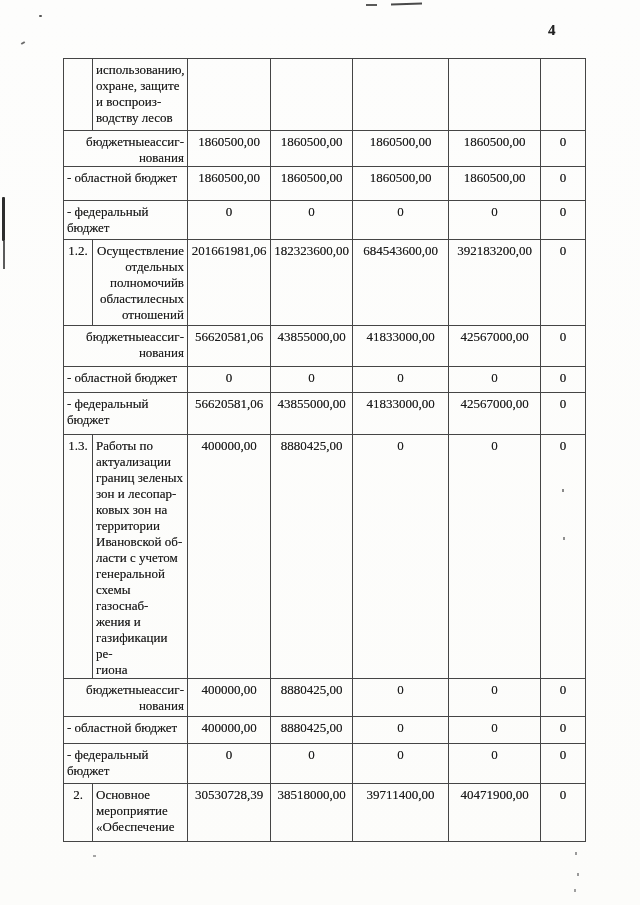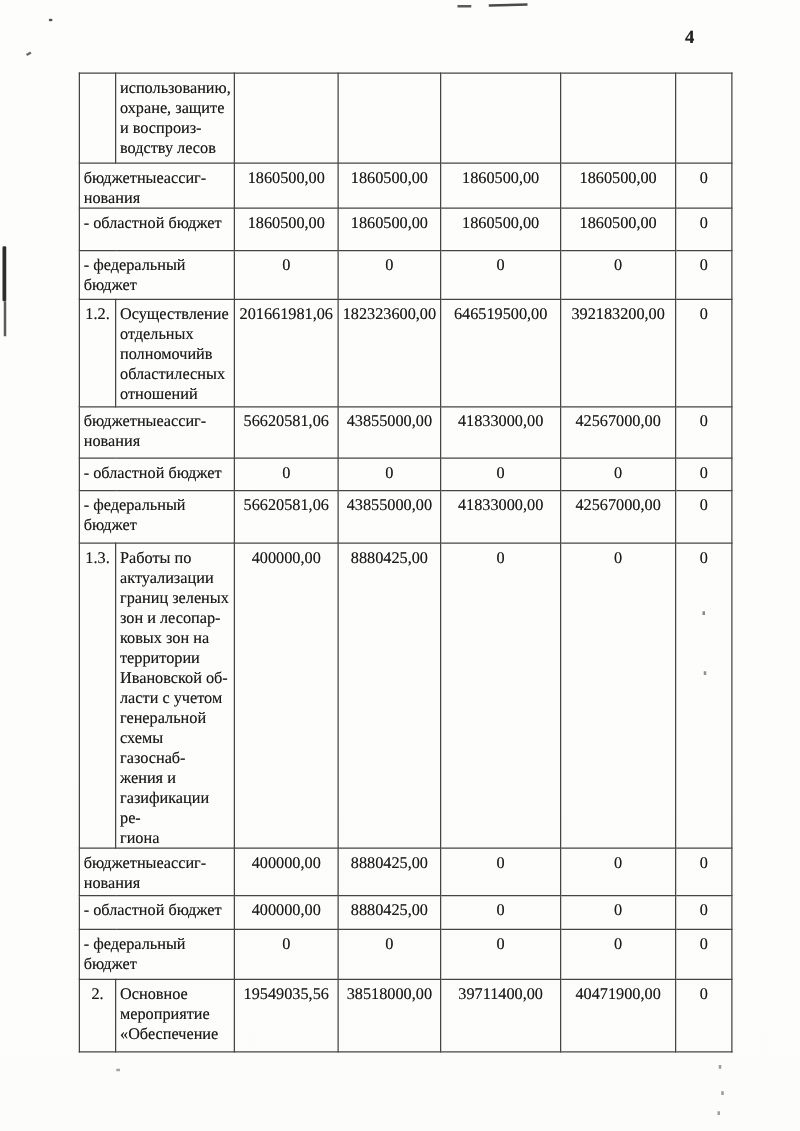--- a/index.html
+++ b/index.html
@@ -31,21 +31,21 @@
     border:1.5px solid #454545;
     vertical-align:top;
     padding:3px 3px 0 3px;
     color:#1b1b1b;
     text-shadow:0 0 .5px rgba(20,20,20,.55);
     overflow:hidden;
   }
   td.num{padding-left:5px;white-space:pre-line;text-align:center;}
   td.name{padding-left:5px;padding-right:4px;white-space:pre-line;text-align:left;}
   td.val{text-align:center;white-space:nowrap;}
-  .jline{display:flex;justify-content:flex-start;}
+  .jline{display:flex;justify-content:flex-end;}
   
   tr.r0{height:72px;} tr.r1{height:33px;} tr.r2{height:34px;} tr.r3{height:39px;}
   tr.r4{height:86px;} tr.r5{height:41px;} tr.r6{height:26px;} tr.r7{height:42px;}
   tr.r8{height:24px;} tr.r9{height:207px;margin-left:25px;} tr.r10{height:38px;} tr.r11{height:27px;}
   tr.r12{height:40px;} tr.r13{height:58px;}
   
   .artifact{position:absolute;pointer-events:none;}
   .a-dash1{left:366px;top:4px;width:11px;height:2px;background:#5a5a5a;}
   .a-dash2{left:391px;top:3px;width:31px;height:2px;background:#4a4a4a;transform:rotate(-1.5deg);}
   .a-dot1{left:39px;top:15px;width:3px;height:2px;background:#555;border-radius:1px;}
@@ -130,21 +130,21 @@
       <td class="val">0</td>
       <td class="val">0</td>
       <td class="val">0</td>
     </tr>
 
     <tr class="r4">
       <td class="num">1.2.</td>
       <td class="name"><div class="jline"><span>Осуществление</span></div><div class="jline"><span>отдельных</span></div><div class="jline"><span>полномочий</span><span>в</span></div><div class="jline"><span>области</span><span>лесных</span></div><div class="jline"><span>отношений</span></div></td>
       <td class="val">201661981,06</td>
       <td class="val">182323600,00</td>
-      <td class="val">646519500,00</td>
+      <td class="val">684543600,00</td>
       <td class="val">392183200,00</td>
       <td class="val">0</td>
     </tr>
 
     <tr class="r5">
       <td class="name" colspan="2"><div class="jline"><span>бюджетные</span><span>ассиг-</span></div><div class="jline"><span>нования</span></div></td>
       <td class="val">56620581,06</td>
       <td class="val">43855000,00</td>
       <td class="val">41833000,00</td>
       <td class="val">42567000,00</td>
@@ -219,21 +219,21 @@
       <td class="val">0</td>
       <td class="val">0</td>
       <td class="val">0</td>
     </tr>
 
     <tr class="r13">
       <td class="num">2.</td>
       <td class="name">Основное
 мероприятие
 «Обеспечение</td>
-      <td class="val">19549035,56</td>
+      <td class="val">30530728,39</td>
       <td class="val">38518000,00</td>
       <td class="val">39711400,00</td>
       <td class="val">40471900,00</td>
       <td class="val">0</td>
     </tr>
   </tbody>
     </table>
 </div>
 
 </body></html>

